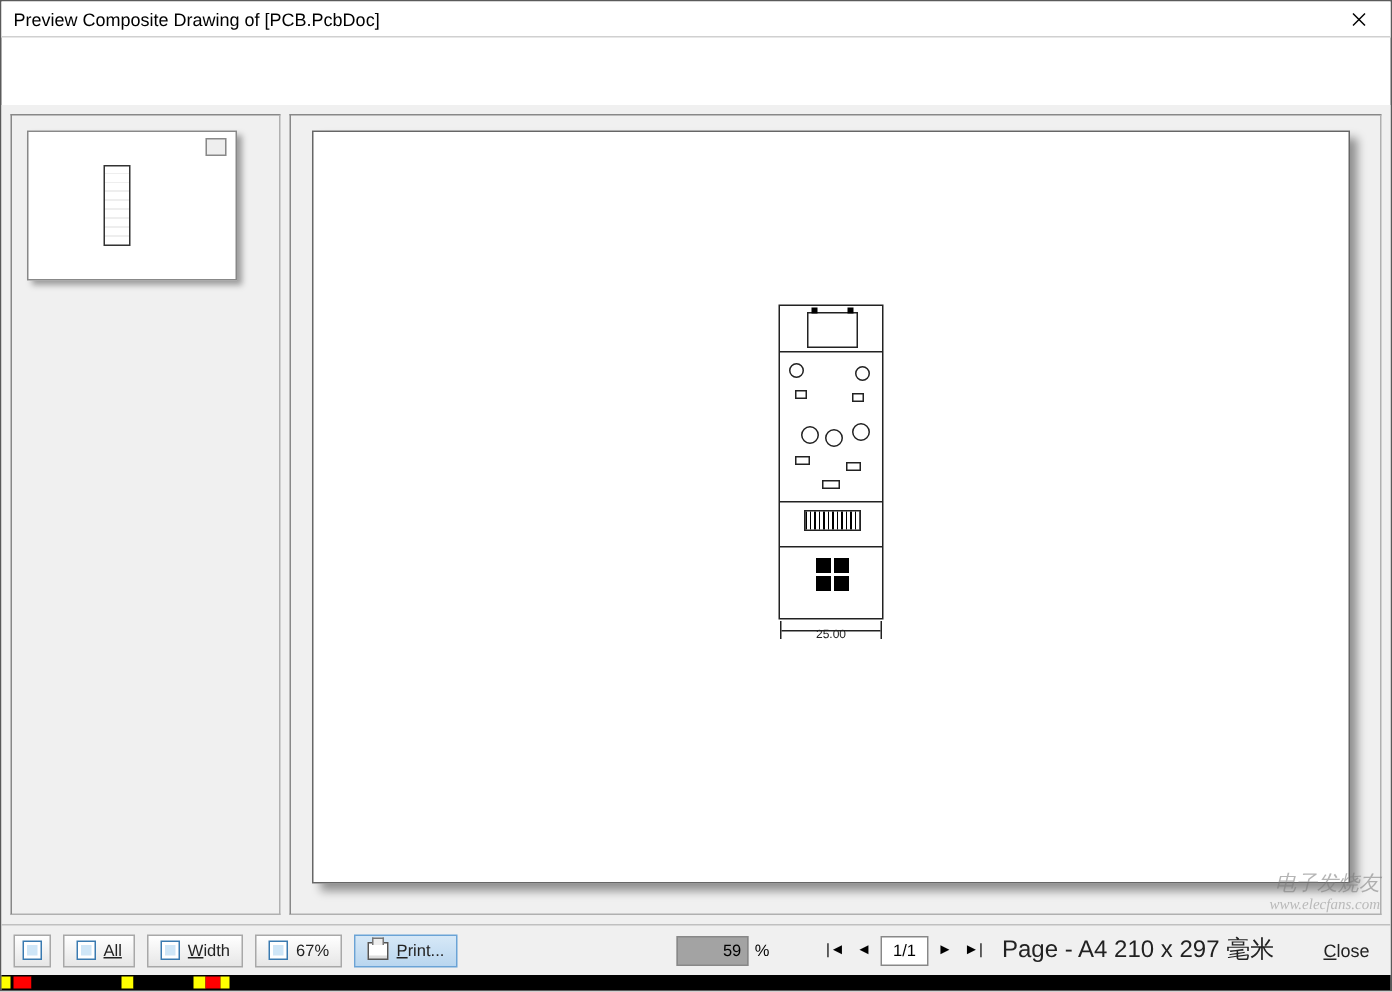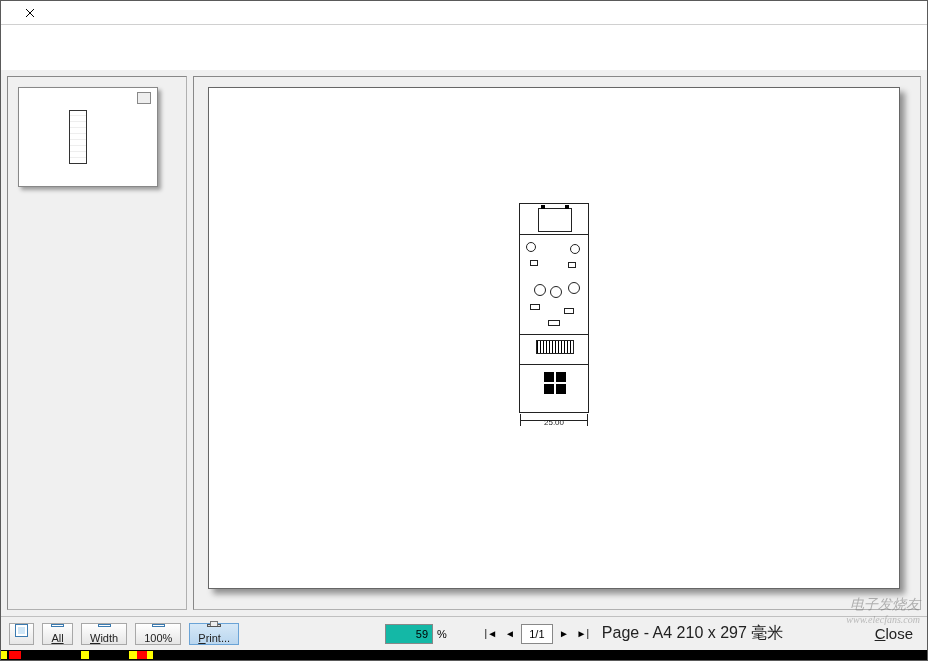--- a/index.html
+++ b/index.html
@@ -140,63 +140,63 @@
       height: 22px;
       border: 1px solid #a8a8a8;
       background: linear-gradient(#fff,#e6e6e6);
       display: inline-flex;
       align-items: center;
       padding: 0 8px;
       gap: 5px;
       cursor: pointer;
       font-size: 11px;
       color: #222;
-      flex-direction: column;
     }
     .tb-btn.icon-only { padding: 0 5px; }
     .tb-btn.sel { background: linear-gradient(#d6e8f7,#b9d6ef); border-color:#6aa3d6;text-align:center; }
     .tb-btn u { text-decoration: underline; }
     .ico-sq {
       width: 13px; height: 13px; display:inline-block;
       border:1px solid #3a7ab0; background:#fff;
       position:relative;
     }
     .ico-sq::after{content:"";position:absolute;inset:2px;background:#cfe6f7;}
     .ico-print{width:14px;height:12px;display:inline-block;background:#fff;border:1px solid #555;
       box-shadow: 0 -3px 0 -1px #ddd inset; position:relative;}
     .ico-print::before{content:"";position:absolute;top:-4px;left:2px;right:2px;height:4px;background:#eee;border:1px solid #777;border-bottom:none;}
     .spacer { flex: 0 0 130px; }
     .zoom-group { display:flex; align-items:center; gap:4px; }
     .zoom-input {
-      width: 48px; height: 20px; border:1px solid #888; background:#14b8a6;
+      width: 48px; height: 20px; border:1px solid #888; background:#a3a3a3;
       text-align:right; padding:0 4px; font-size:11px;
     }
     .pct { font-size:11px; }
     .nav-group { display:flex; align-items:center; gap:3px; margin-left: 28px; }
     .nav-btn { width:16px;height:16px;display:flex;align-items:center;justify-content:center;
       font-size:10px;cursor:pointer;color:#000;}
     .page-input{width:32px;height:20px;border:1px solid #888;background:#fff;text-align:center;font-size:11px;}
     .page-info{margin-left:8px;font-size:16px;color:#222;white-space:nowrap;overflow:hidden;}
-    .close-link{margin-left:auto;font-size:15px;color:#222;cursor:pointer;padding:0 6px;}
+    .close-link{margin-left:auto;font-size:12px;color:#222;cursor:pointer;padding:0 6px;}
     .bottom-strip{height:10px;background:#000;display:flex;}
     .bottom-strip span{display:block;height:8px;margin-top:1px;}
     .bs1{width:6px;background:#ff0;} .bs2{width:12px;background:#f00;margin-left:2px;}
     .bs3{width:60px;background:#000;} .bs4{width:8px;background:#ff0;}
     .bs5{width:40px;background:#000;} .bs6{width:8px;background:#ff0;}
     .bs7{width:10px;background:#f00;} .bs8{width:6px;background:#ff0;}
-    .watermark{position:absolute;right:8px;bottom:36px;font-size:14px;color:rgba(120,120,120,.55);
+    .watermark{position:absolute;right:8px;bottom:52px;font-size:14px;color:rgba(120,120,120,.55);
       font-style:italic;pointer-events:none;display:flex;flex-direction:column;align-items:flex-end;}
     .watermark .wline2{font-size:10px;color:rgba(140,140,140,.55);font-family:Liberation Serif, serif;}
   </style>
 </head>
 <body>
 
 <div class="window">
 
   <div class="titlebar">
+    <span class="titlebar-text">Preview Composite Drawing of [PCB.PcbDoc]</span>
     <div class="close-btn">
       <svg width="10" height="10" viewBox="0 0 10 10">
         <line x1="1" y1="1" x2="9" y2="9" stroke="#000" stroke-width="1"></line>
         <line x1="9" y1="1" x2="1" y2="9" stroke="#000" stroke-width="1"></line>
       </svg>
     </div>
   </div>
 
   <div class="content">
     <div class="thumb-panel">
@@ -244,21 +244,21 @@
     <div class="tb-btn">
       <span class="ico-sq"></span>
       <span><u>All</u></span>
     </div>
     <div class="tb-btn">
       <span class="ico-sq"></span>
       <span><u>W</u>idth</span>
     </div>
     <div class="tb-btn">
       <span class="ico-sq"></span>
-      <span>100%</span>
+      <span>67%</span>
     </div>
     <div class="tb-btn sel">
       <span class="ico-print"></span>
       <span><u>P</u>rint...</span>
     </div>
 
     <div class="spacer"></div>
 
     <div class="zoom-group">
       <input class="zoom-input" value="59" style="">

